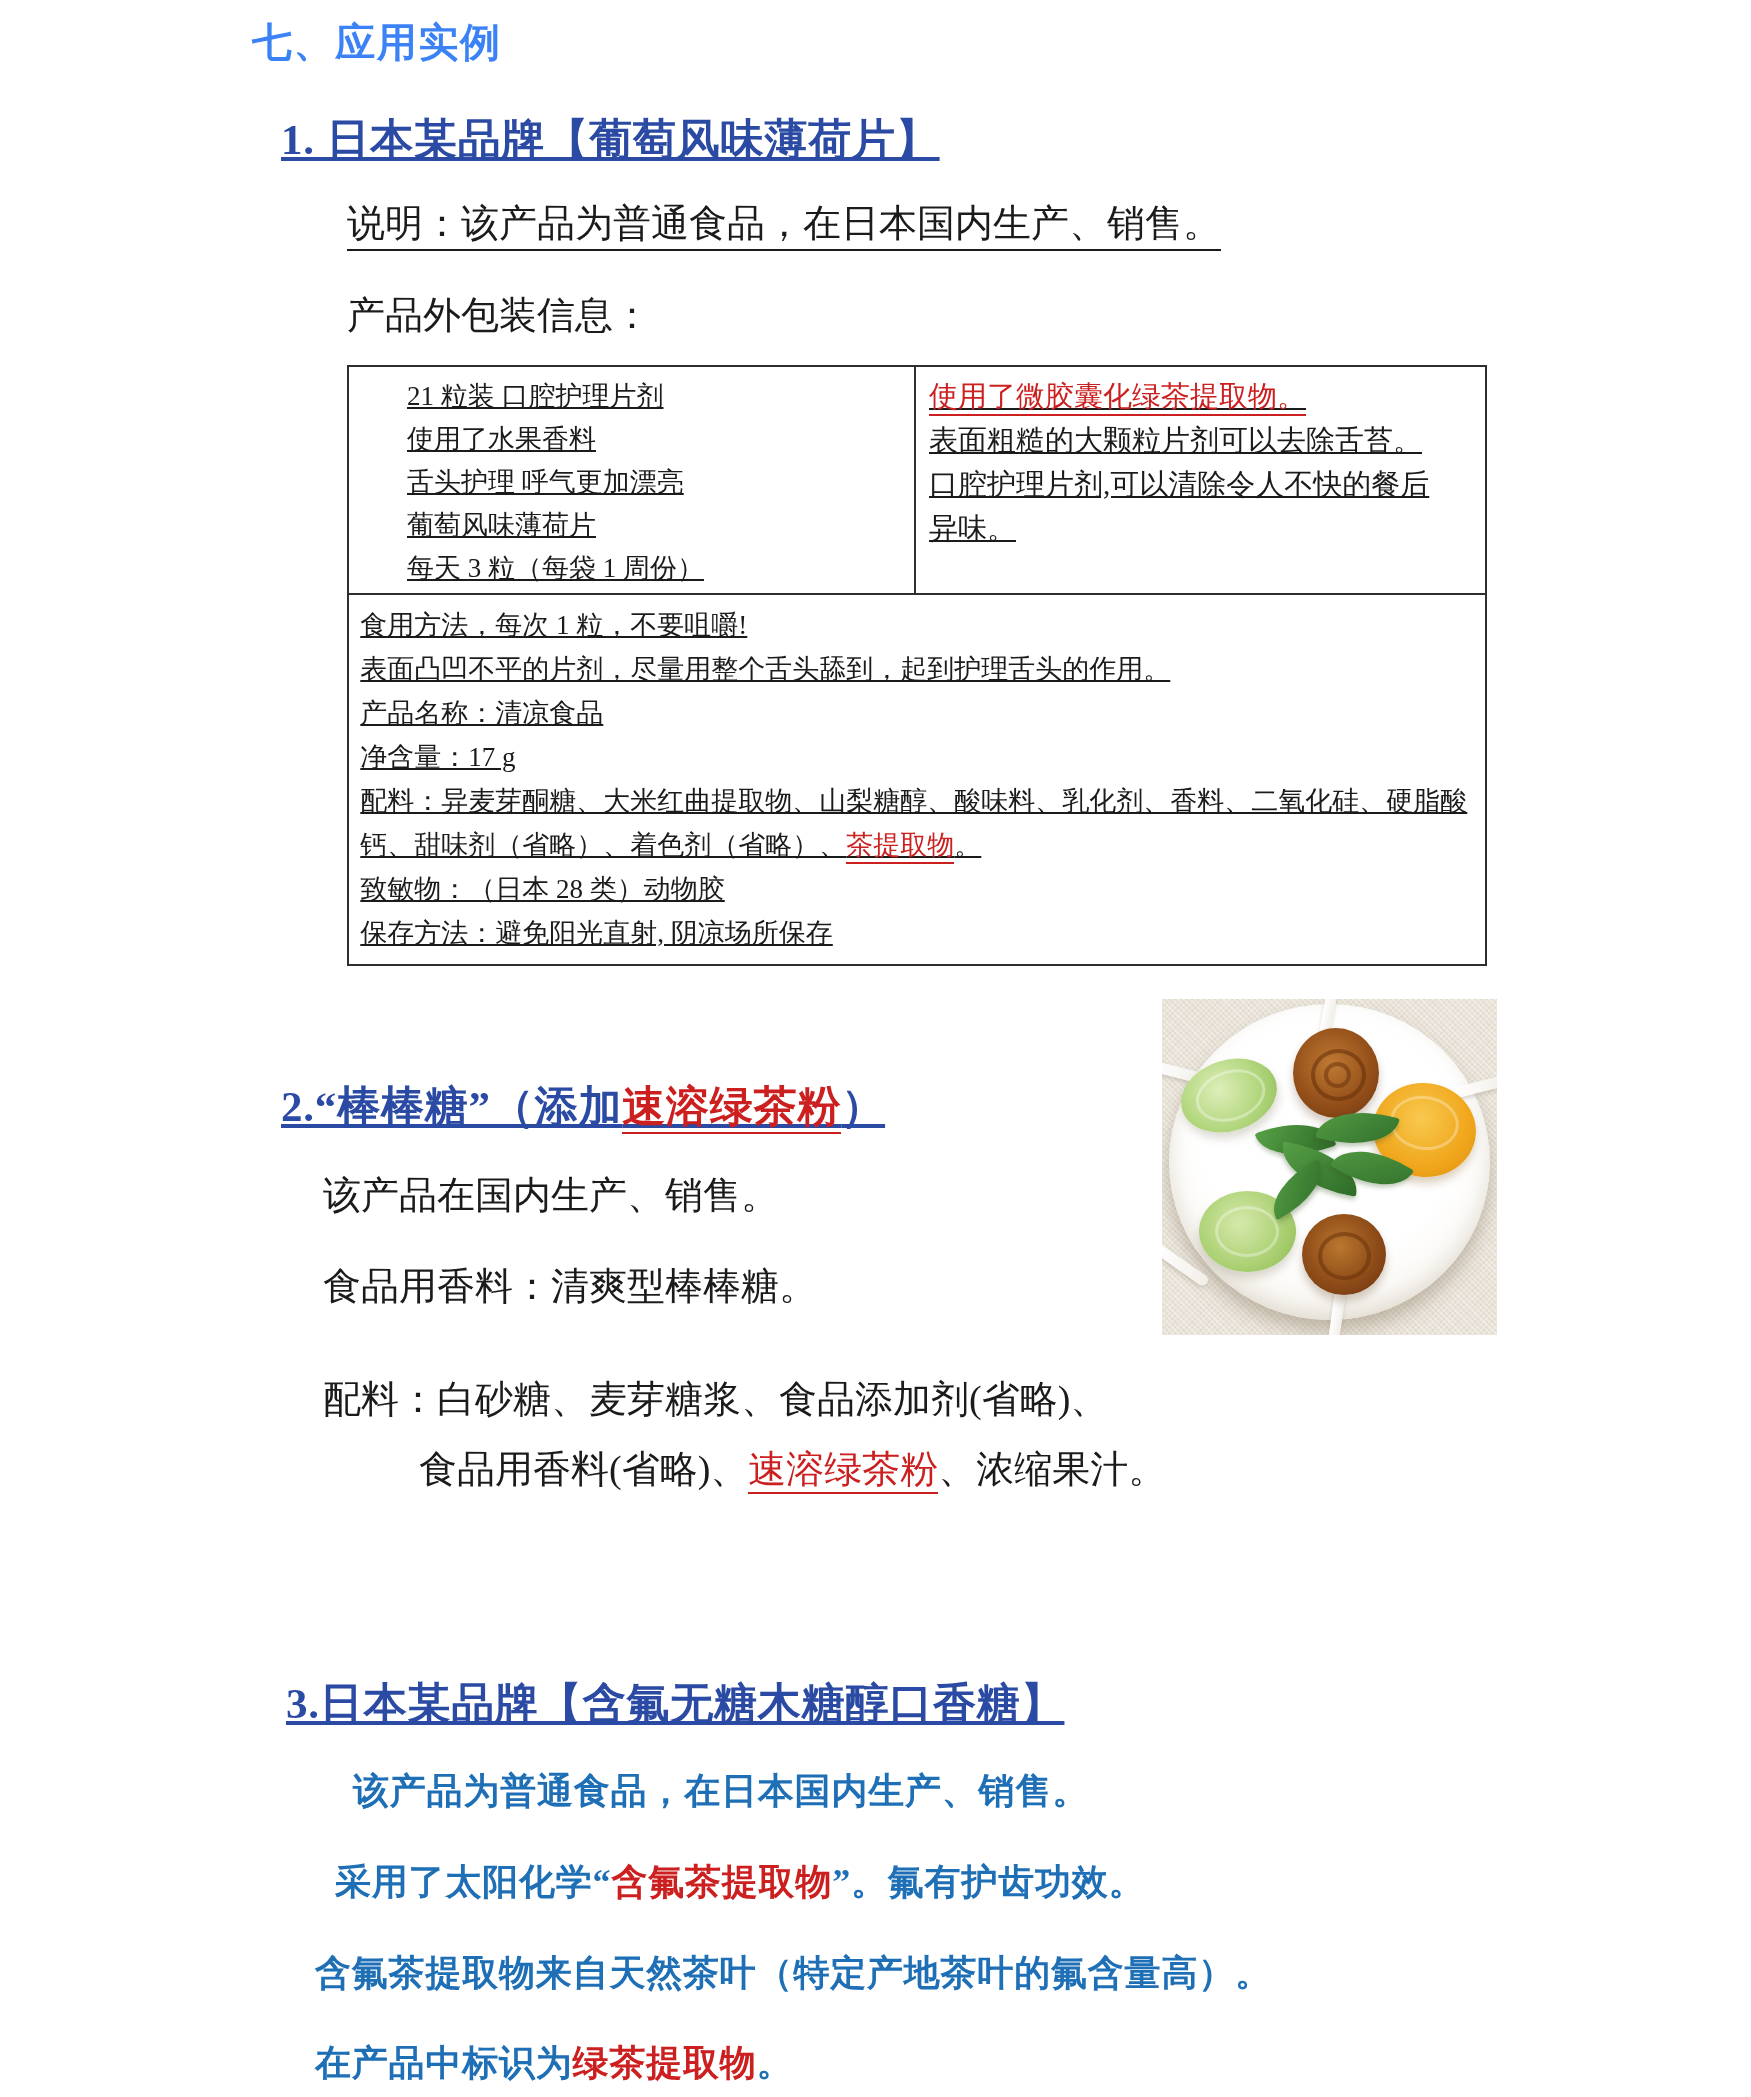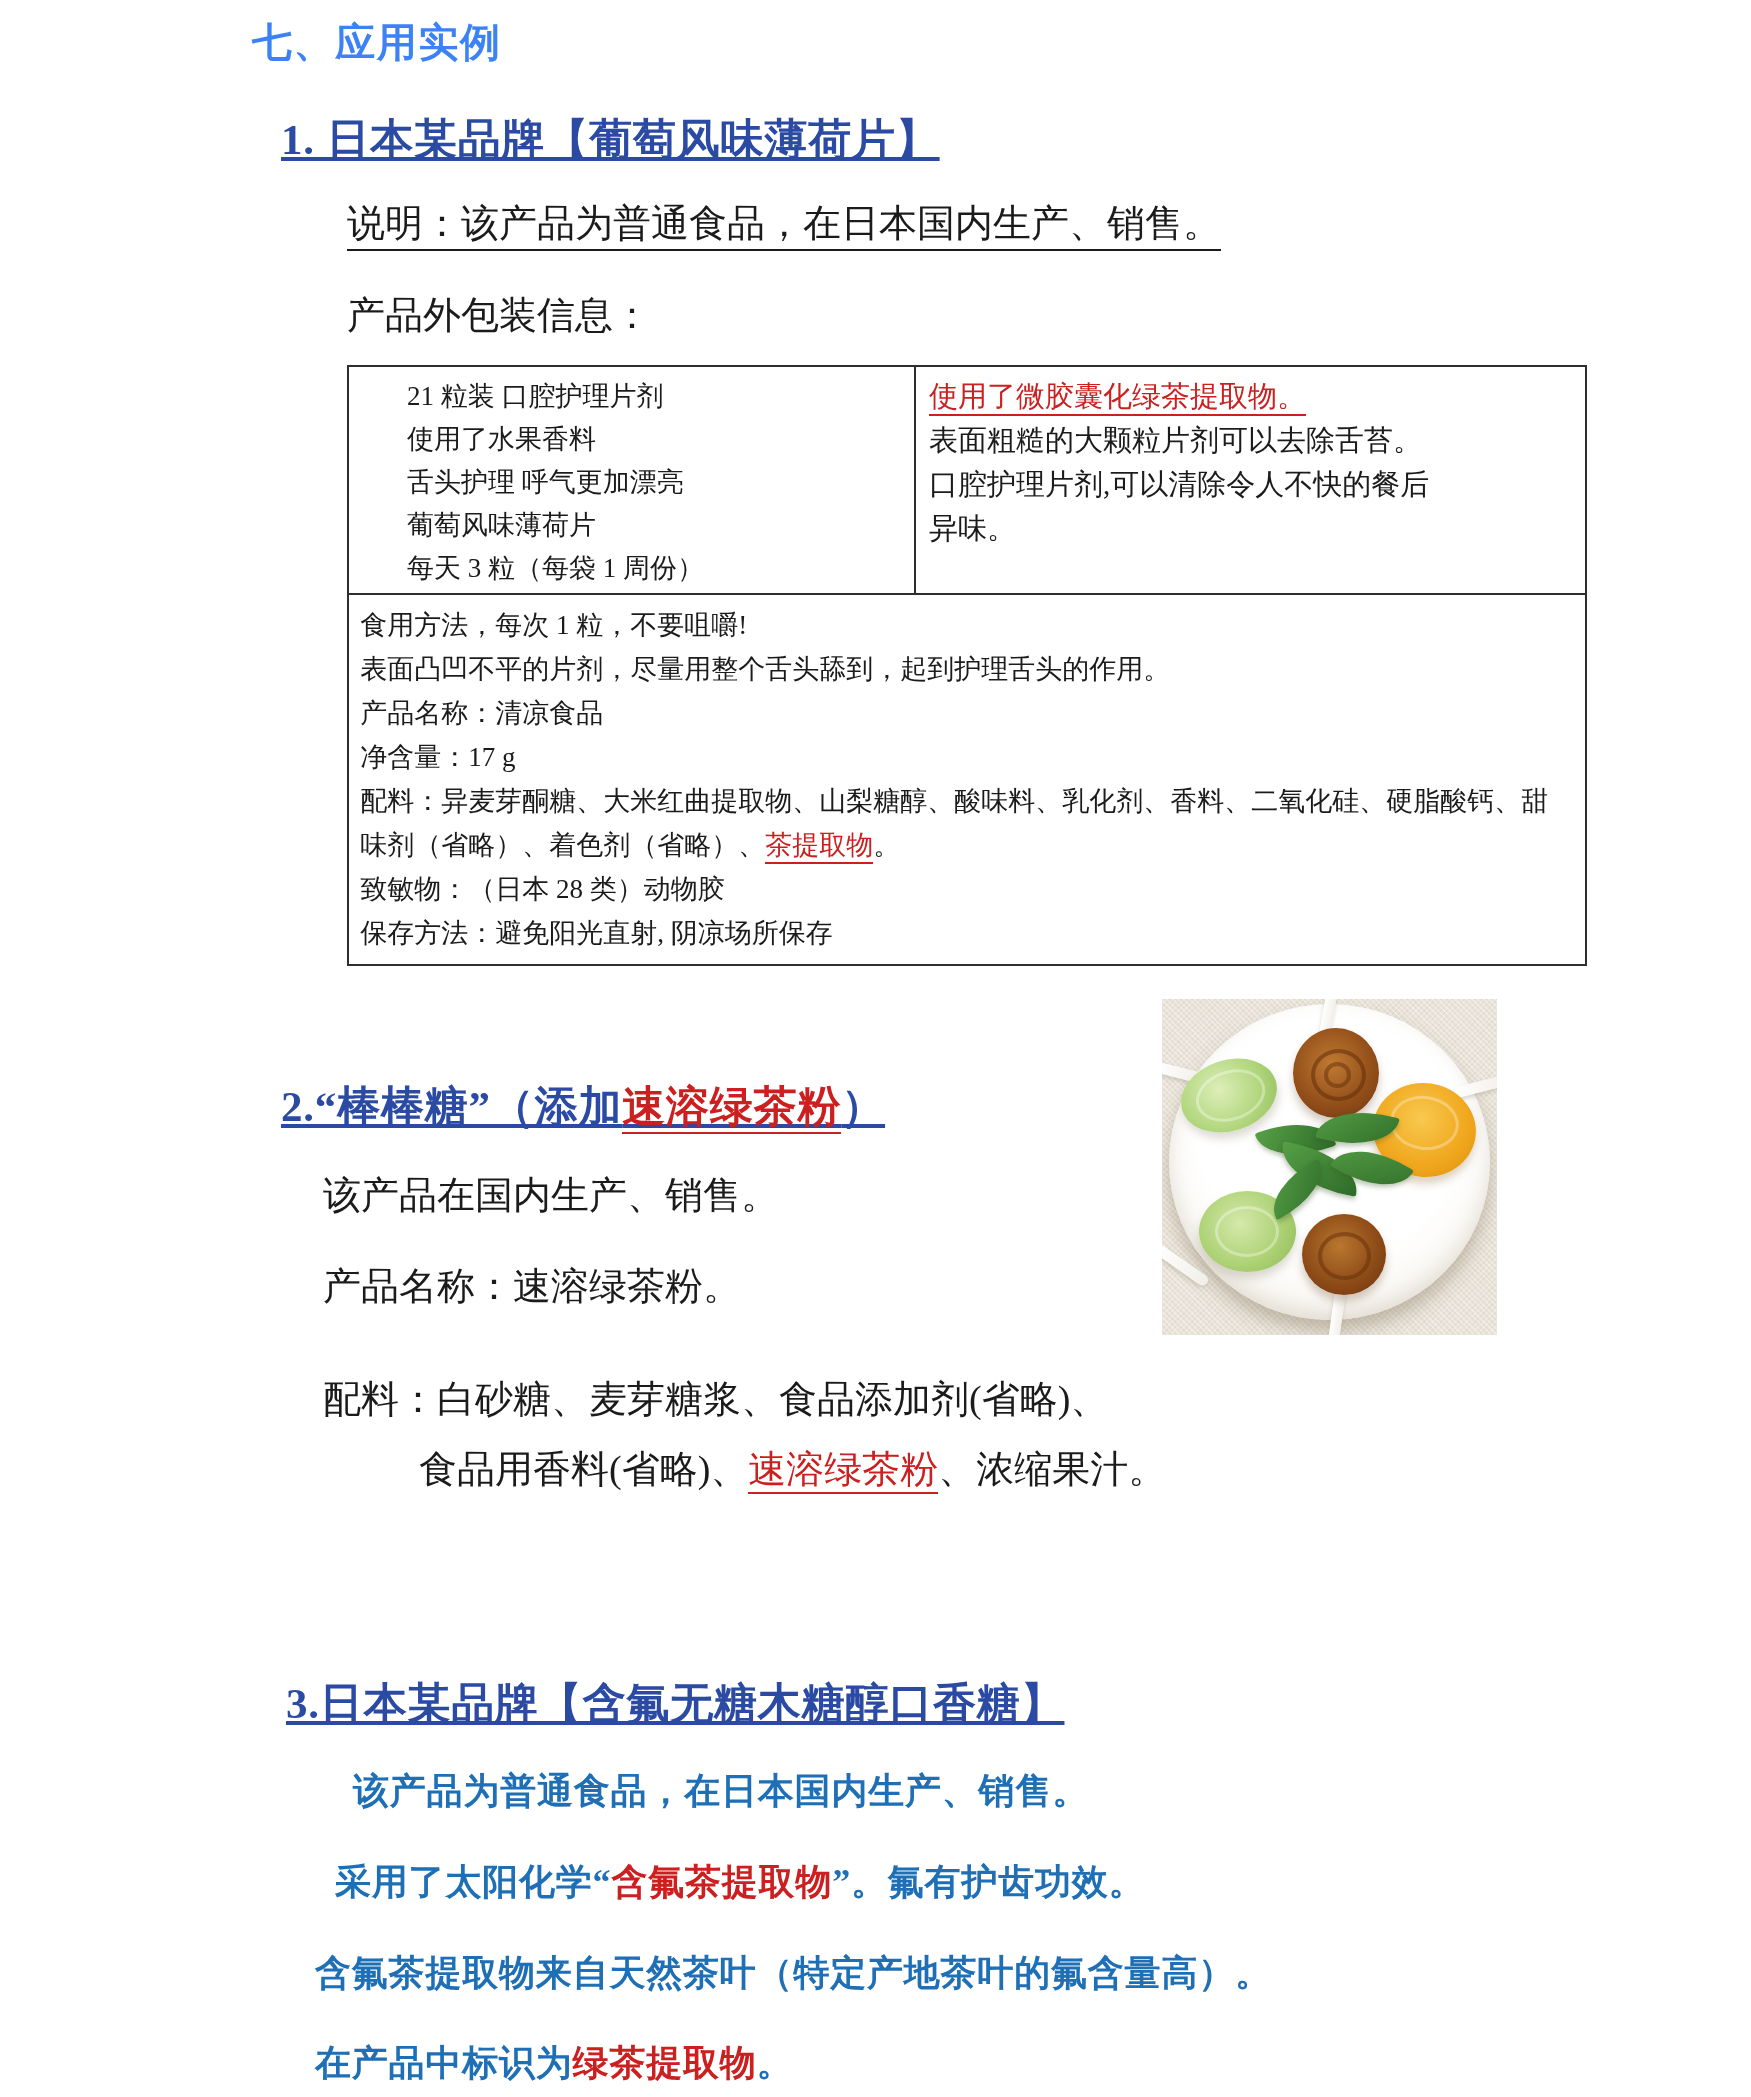--- a/index.html
+++ b/index.html
@@ -27,24 +27,25 @@
     text-decoration:underline;
   }
   .body-line { font-size:38px; color:#1b1b1b; white-space:nowrap; }
   .u-black { border-bottom:2.4px solid #1b1b1b; padding-bottom:4.8px; }
 
   .red { color:#CC2020; }
   .u-red { border-bottom:2.4px solid #CC2020; padding-bottom:2.4px; }
 
   
   .pkg-table {
-    left:347px; top:365px; width:1240px;
+    left:347px; top:365px; width:1140px;
     border:2.4px solid #2e2e2e;
     box-sizing:border-box;
     background:#fff;
+    text-decoration:underline;
   }
   .pkg-row1 { display:flex; height:228px; border-bottom:2.4px solid #2e2e2e; box-sizing:border-box; }
   .pkg-cell-left {
     width:567px; box-sizing:border-box;
     border-right:2.4px solid #2e2e2e;
     padding:8px 8px 0 58px;
     font-size:27px; line-height:43px;
   }
   .pkg-cell-right {
     flex:1; box-sizing:border-box;
@@ -121,21 +122,21 @@
       <div class="pkg-line">净含量：17 g</div>
       <div class="pkg-wrap"><span>配料：异麦芽酮糖、大米红曲提取物、山梨糖醇、酸味料、乳化剂、香料、二氧化硅、硬脂酸钙、甜味剂（省略）、着色剂（省略）、</span><span class="red u-red">茶提取物</span><span>。</span></div>
       <div class="pkg-line">致敏物：（日本 28 类）动物胶</div>
       <div class="pkg-line">保存方法：避免阳光直射, 阴凉场所保存</div>
     </div>
   </div>
 
   <div class="abs sec-heading" style="left:281px; top:1078px;"><span>2.“棒棒糖”（添加</span><span class="red u-red">速溶绿茶粉</span><span>）</span></div>
 
   <div class="abs body-line" style="left:323px; top:1170px;">该产品在国内生产、销售。</div>
-  <div class="abs body-line" style="left:323px; top:1261px;">产品名称：速溶绿茶粉。</div>
+  <div class="abs body-line" style="left:323px; top:1261px;">食品用香料：清爽型棒棒糖。</div>
   <div class="abs body-line" style="left:323px; top:1352px;margin-top:22px;">配料：白砂糖、麦芽糖浆、食品添加剂(省略)、</div>
   <div class="abs body-line" style="left:419px; top:1444px;"><span>食品用香料(省略)、</span><span class="red u-red">速溶绿茶粉</span><span>、浓缩果汁。</span></div>
 
   <div class="abs photo">
     <div class="plate"></div>
 
     <div class="stick" style="left:-9.7px; top:68px; width:53px; height:10.5px; transform:rotate(14deg);"></div>
     <div class="stick" style="left:160px; top:-9.7px; width:10.5px; height:58px; transform:rotate(10deg);"></div>
     <div class="stick" style="left:292px; top:82px; width:53px; height:10.5px; transform:rotate(-14deg);"></div>
     <div class="stick" style="left:-14.5px; top:260px; width:65px; height:10.5px; transform:rotate(35deg);"></div>

